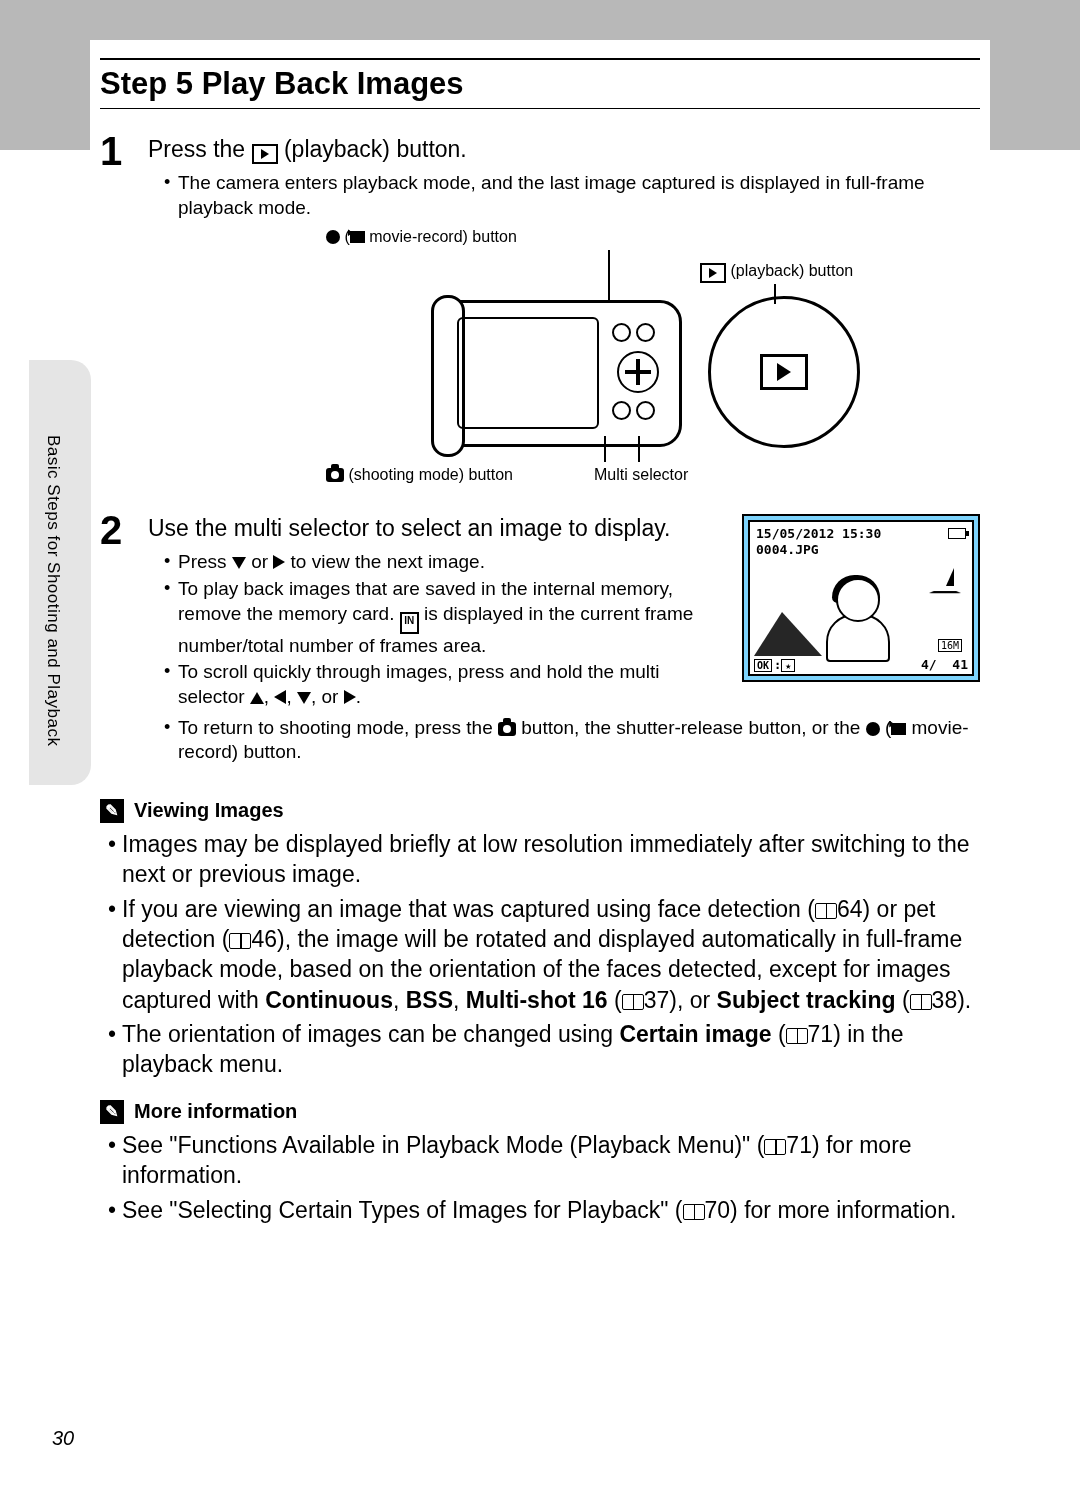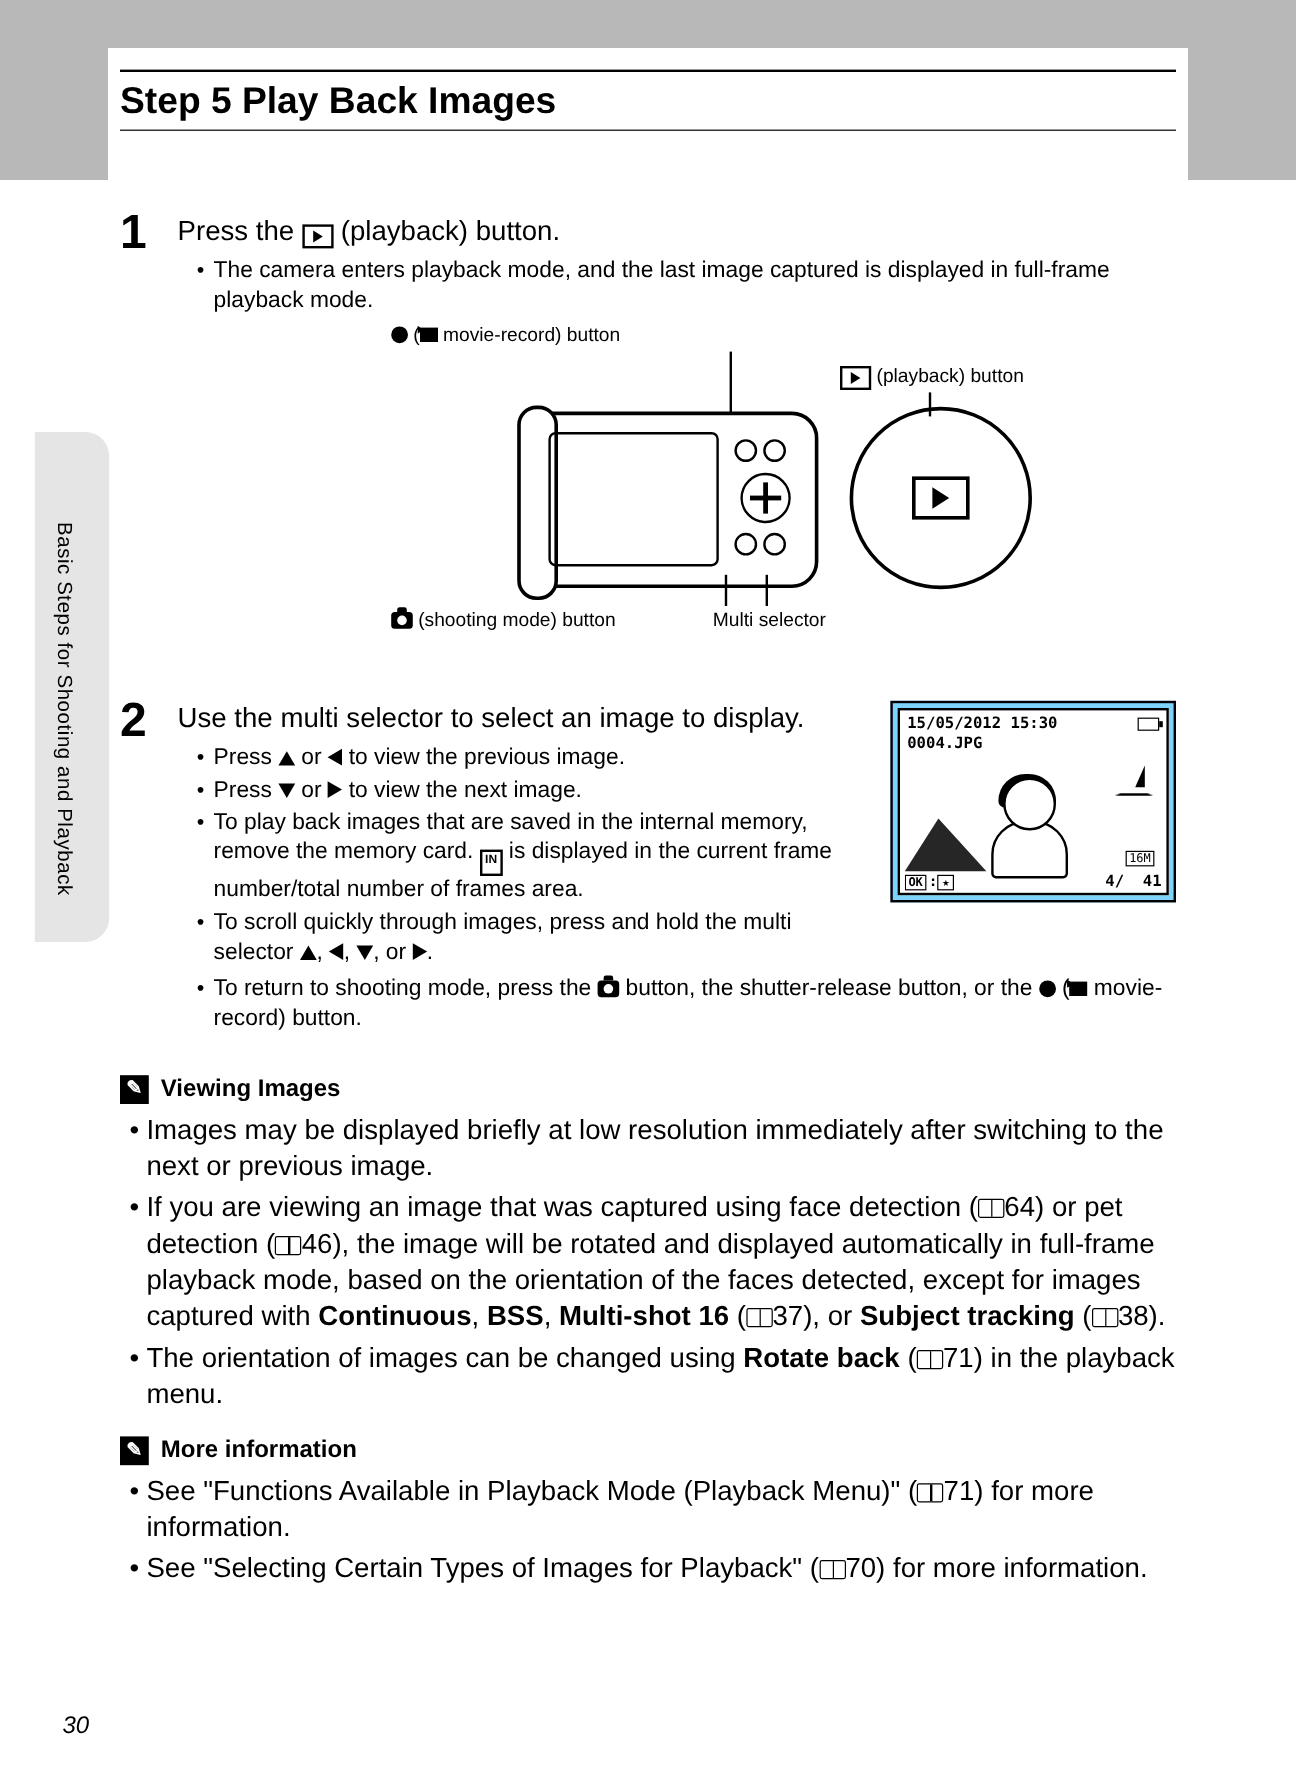--- a/index.html
+++ b/index.html
@@ -83,21 +83,20 @@
   }
   .step-num {
     position: absolute;
     left: 0;
     top: -6px;
     font-size: 40px;
     font-weight: 700;
   }
   .step-body {
     margin-left: 48px;
-    margin-top: 43px;
   }
   .step-head {
     font-size: 23px;
     margin-bottom: 6px;
     line-height: 1.3;
   }
   .bullets {
     margin: 0;
     padding-left: 16px;
   }
@@ -454,23 +453,20 @@
       </div>
     </div>
 
     <div class="step" style="margin-top:4px;">
       <div class="step-num">2</div>
       <div class="step-body">
         <div class="step2-row">
           <div class="step2-left">
             <div class="step-head">Use the multi selector to select an image to display.</div>
             <ul class="bullets">
-              <li>
-                <span>Press </span><span class="tri-up"></span><span> or </span><span class="tri-left"></span><span> to view the previous image.</span>
-              </li>
               <li>
                 <span>Press </span><span class="tri-down"></span><span> or </span><span class="tri-right"></span><span> to view the next image.</span>
               </li>
               <li>
                 <span>To play back images that are saved in the internal memory, remove the memory card. </span><span class="mem-icon">IN</span><span> is displayed in the current frame number/total number of frames area.</span>
               </li>
               <li>
                 <span>To scroll quickly through images, press and hold the multi selector </span><span class="tri-up"></span><span>, </span><span class="tri-left"></span><span>, </span><span class="tri-down"></span><span>, or </span><span class="tri-right"></span><span>.</span>
               </li>
             </ul>
@@ -518,21 +514,21 @@
             <span class="pencil">✎</span>
           </span>
         <span>Viewing Images</span>
       </div>
       <ul class="note-bullets">
         <li>Images may be displayed briefly at low resolution immediately after switching to the next or previous image.</li>
         <li>
           <span>If you are viewing an image that was captured using face detection (</span><span class="book-icon"></span><span>64) or pet detection (</span><span class="book-icon"></span><span>46), the image will be rotated and displayed automatically in full-frame playback mode, based on the orientation of the faces detected, except for images captured with </span><b>Continuous</b><span>, </span><b>BSS</b><span>, </span><b>Multi-shot 16</b><span> (</span><span class="book-icon"></span><span>37), or </span><b>Subject tracking</b><span> (</span><span class="book-icon"></span><span>38).</span>
         </li>
         <li>
-          <span>The orientation of images can be changed using </span><b>Rotate back</b><span> (</span><span class="book-icon"></span><span>71) in the playback menu.</span>
+          <span>The orientation of images can be changed using </span><b>Certain image</b><span> (</span><span class="book-icon"></span><span>71) in the playback menu.</span>
         </li>
       </ul>
     </div>
 
     <div class="note-section" style="margin-top:20px;">
       <div class="note-head">
         <span class="pencil-box">
             <span class="pencil">✎</span>
           </span>
         <span>More information</span>

